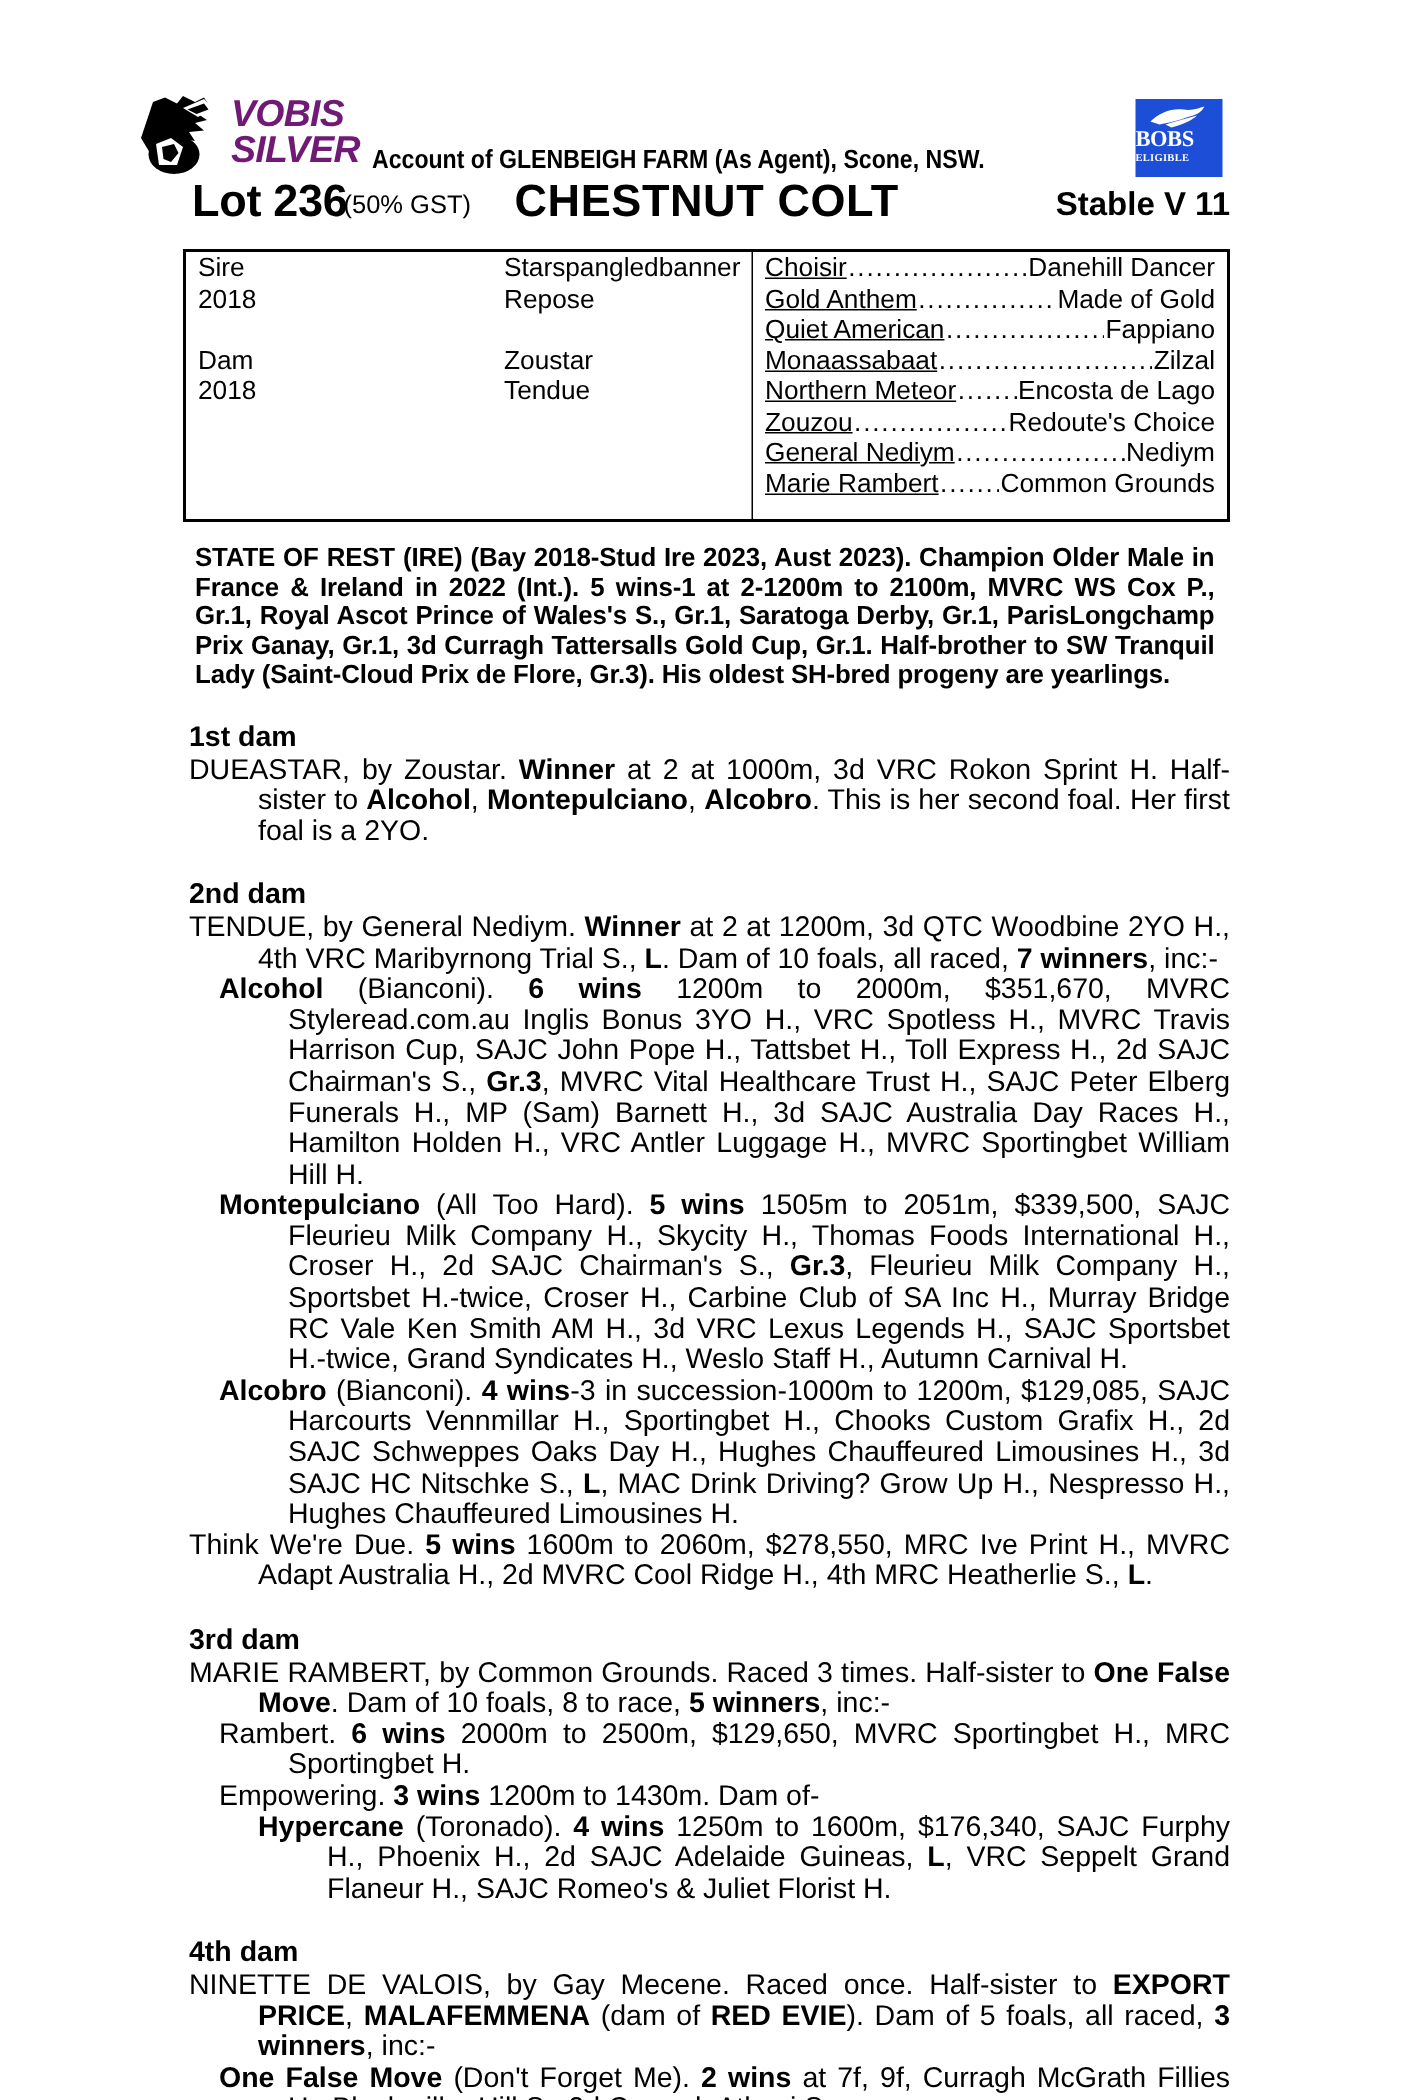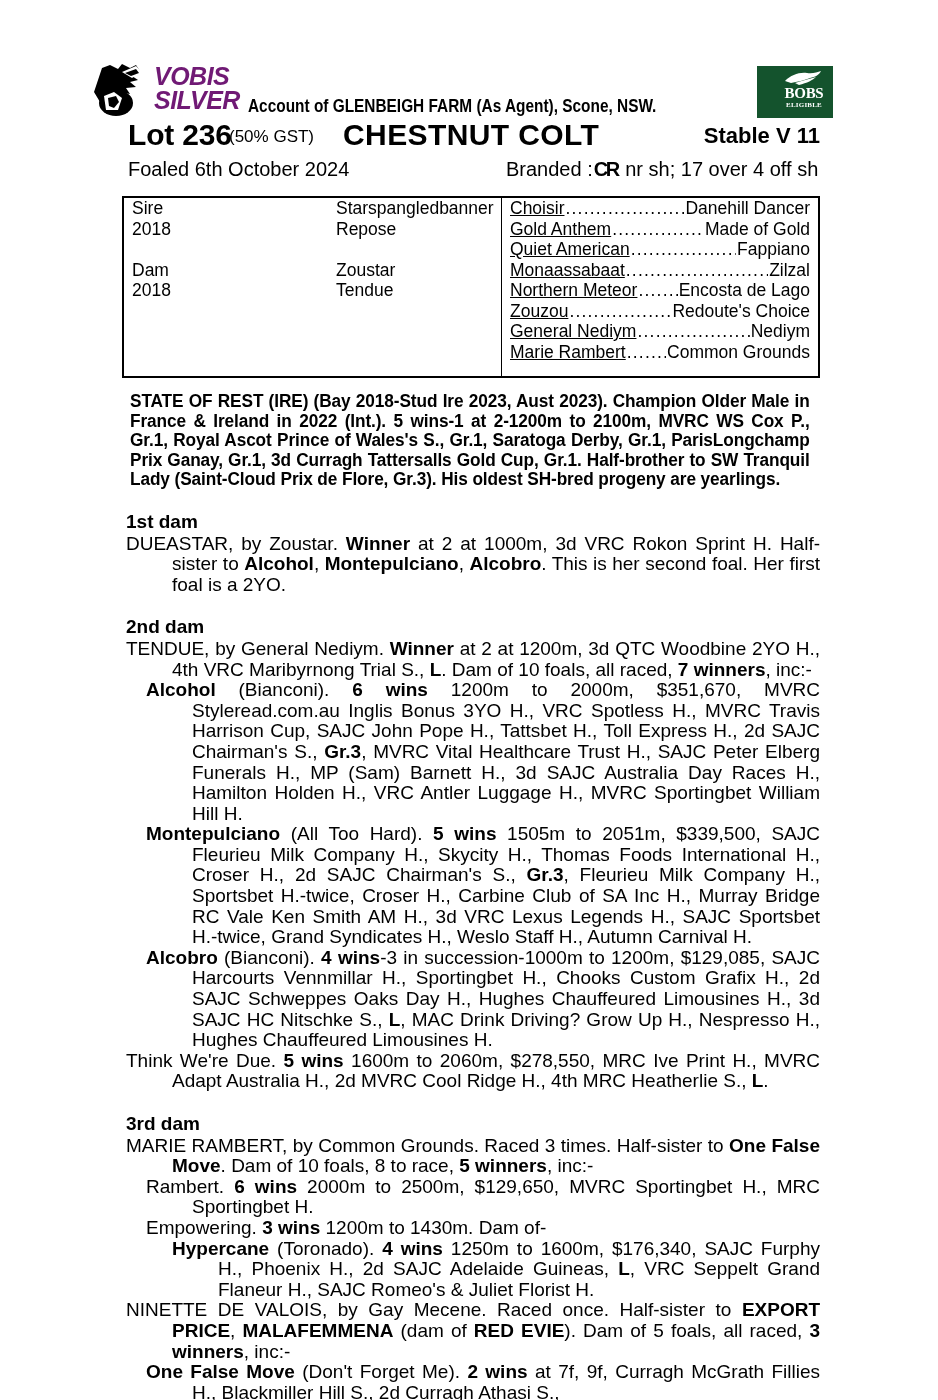--- a/index.html
+++ b/index.html
@@ -68,25 +68,24 @@
     transform-origin: left center;
     white-space: nowrap;
   }
 
   .bobs-logo {
     position: absolute;
     left: 757px;
     top: 66px;
     width: 58px;
     height: 52px;
-    background: #14532d;
+    background: #1d4ed8;
     color: #fff;
-    text-align: center;
+    text-align: left;
     font-family: "Liberation Serif", serif;
-    padding-left: 18px;
   }
   .bobs-horse {
     display: block;
     margin: 4px auto 0;
     width: 42px;
     height: 16px;
   }
   .bobs-name {
     font-size: 15px;
     font-weight: bold;
@@ -299,26 +298,20 @@
     </div>
   </div>
 
   <div class="titlebar">
     <div class="lot-no">Lot 236</div>
     <div class="gst">(50% GST)</div>
     <div class="colour-sex">CHESTNUT COLT</div>
     <div class="stable">Stable V 11</div>
   </div>
 
-  <div class="subbar">
-    <div class="foaled">Foaled 6th October 2024</div>
-    <div class="branded">
-      <span>Branded :</span><span class="brand-mark">CR</span> <span>nr sh; 17 over 4 off sh</span>
-    </div>
-  </div>
 
   <div class="ped-wrap">
     <div class="ped-left" id="ped-left">
         <div class="ped-row">
           <span class="c1">Sire</span>
           <span class="c2">Starspangledbanner</span>
         </div>
         <div class="ped-row">
           <span class="c1">2018</span>
           <span class="c2">Repose</span>
@@ -418,19 +411,20 @@
       </div>
 
     <div class="dam-head">3rd dam</div>
     <div id="dam3">
         <p class="para lvl1-h"><span>MARIE RAMBERT, by Common Grounds. Raced 3 times. Half-sister to </span><span class="b">One False Move</span><span>. Dam of 10 foals, 8 to race, </span><span class="b">5 winners</span><span>, inc:-</span></p>
         <p class="para lvl2-h"><span>Rambert. </span><span class="b">6 wins</span><span> 2000m to 2500m, $129,650, MVRC Sportingbet H., MRC Sportingbet H.</span></p>
         <p class="para lvl2-h"><span>Empowering. </span><span class="b">3 wins</span><span> 1200m to 1430m. Dam of-</span></p>
         <p class="para lvl3-h"><span class="b">Hypercane</span><span> (Toronado). </span><span class="b">4 wins</span><span> 1250m to 1600m, $176,340, SAJC Furphy H., Phoenix H., 2d SAJC Adelaide Guineas, </span><span class="b">L</span><span>, VRC Seppelt Grand Flaneur H., SAJC Romeo's &amp; Juliet Florist H.</span></p>
       </div>
 
+    <div class="dam-head">4th dam</div>
     <div id="dam4">
         <p class="para lvl1-h"><span>NINETTE DE VALOIS, by Gay Mecene. Raced once. Half-sister to </span><span class="b">EXPORT PRICE</span><span>, </span><span class="b">MALAFEMMENA</span><span> (dam of </span><span class="b">RED EVIE</span><span>). Dam of 5 foals, all raced, </span><span class="b">3 winners</span><span>, inc:-</span></p>
         <p class="para lvl2-h"><span class="b">One False Move</span><span> (Don't Forget Me). </span><span class="b">2 wins</span><span> at 7f, 9f, Curragh McGrath Fillies H., Blackmiller Hill S., 2d Curragh Athasi S., </span></p>
       </div>
   </div>
 
 </div>
 
 </body></html>

